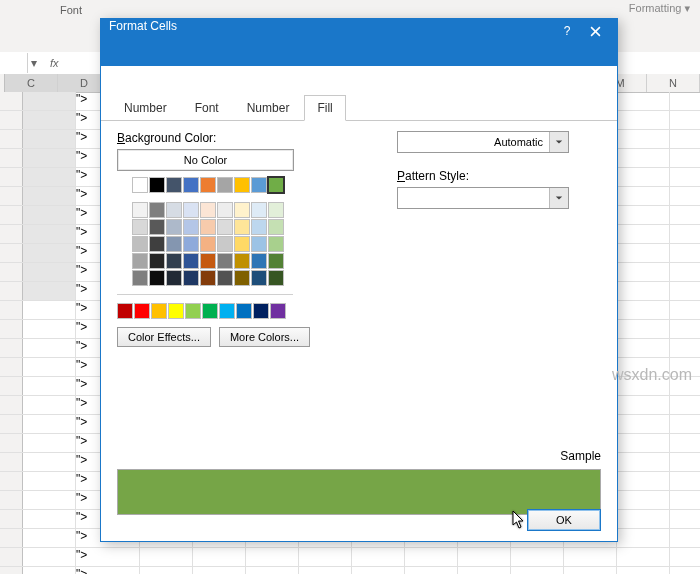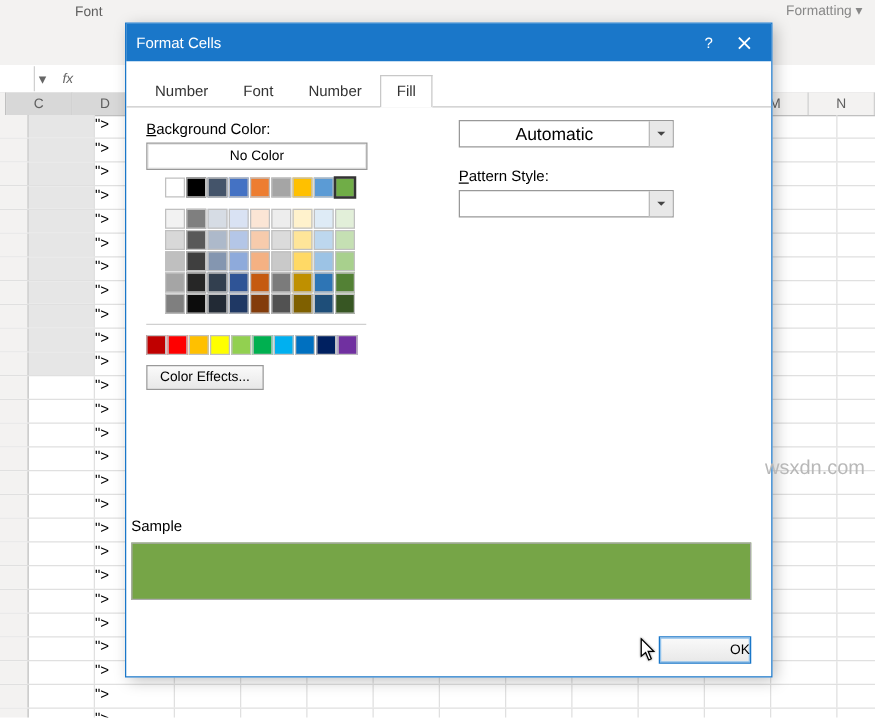--- a/index.html
+++ b/index.html
@@ -99,39 +99,38 @@
   left: 100px; top: 18px;
   width: 516px;
   height: 522px;
   background: #fff;
   border: 1px solid #1a77c9;
   box-shadow: 3px 3px 12px rgba(0,0,0,0.25);
   display: flex;
   flex-direction: column;
 }
 .titlebar {
-  height: 30px;
+  height: 47px;
   background: #1a77c9;
   color: #fff;
   display: flex;
-  align-items: center;
   padding: 0 8px;
   font-size: 12px;
 }
 .titlebar .title { flex: 1; }
 .titlebar .help, .titlebar .close {
   width: 28px; height: 24px;
   display: flex; align-items: center; justify-content: center;
   cursor: pointer;
 }
 .titlebar svg { width: 11px; height: 11px; stroke: #fff; stroke-width: 1.4; fill: none; }
 
 .tabs {
   display: flex;
-  padding: 10px 10px 0 10px;
+  padding: 28px 10px 0 10px;
   border-bottom: 1px solid #c8c8c8;
 }
 .tabs .tab {
   padding: 5px 12px;
   margin-right: 2px;
   font-size: 12px;
   color: #333;
   border: 1px solid transparent;
   cursor: pointer;
   position: relative;
@@ -141,21 +140,21 @@
   border: 1px solid #c8c8c8;
   border-bottom: 1px solid #fff;
   background: #fff;
 }
 
 .body {
   flex: 1;
   padding: 10px 16px 8px 16px;
   position: relative;
 }
-.cols { display: flex; }
+.cols { display: flex; gap: 30px; }
 .leftcol { width: 250px; }
 .rightcol { flex: 1; }
 
 .lbl { font-size: 12px; margin-bottom: 4px; }
 .ulmn { text-decoration: underline; }
 .nocolor-btn {
   width: 175px; height: 20px;
   border: 1px solid #999;
   display: flex; align-items: center; justify-content: center;
   font-size: 11px;
@@ -188,47 +187,47 @@
 }
 
 .dd-select {
   width: 170px; height: 20px;
   border: 1px solid #999;
   display: flex;
   align-items: center;
   background: #fff;
   cursor: pointer;
 }
-.dd-select .val { flex: 1; padding: 0 6px; font-size: 14px; text-align: center; }
+.dd-select .val { flex: 1; padding: 0 6px; font-size: 11px; text-align: right; }
 .dd-select .arrow {
   width: 18px; height: 100%;
   background: #e8e8e8;
   border-left: 1px solid #bbb;
   display: flex; align-items: center; justify-content: center;
 }
 .dd-select .arrow svg { width: 8px; height: 8px; fill: #444; }
 
 .samplebox {
   position: absolute;
-  left: 4px; right: 16px; top: 328px;
+  left: 16px; right: 16px; top: 328px; text-align: right;
 }
 .samplebox .lbl { margin-bottom: 6px; }
 .samplebox .swatch-sample {
   height: 44px;
   border: 1px solid #aaa;
   background: #76a547;
 }
 
 .dlg-footer {
   position: absolute;
   left: 16px; right: 16px; bottom: 10px;
 }
 .dlg-footer .clear-row { display: flex; justify-content: flex-end; margin-bottom: 24px; }
 .dlg-footer .okcancel { display: flex; justify-content: flex-end; gap: 10px; }
-.dlg-footer .btn { width: 72px; text-align: right; padding: 4px 0; }
+.dlg-footer .btn { width: 72px; text-align: center; padding: 4px 0; }
 .dlg-footer .btn.primary { border: 1px solid #1a77c9; box-shadow: 0 0 0 1px #8ec1ec inset; }
 
 .watermark {
   position: absolute;
   right: 8px; bottom: 190px;
   color: #b8b8b8;
   font-size: 16px;
 }
 .cursor {
   position: absolute;
@@ -405,20 +404,21 @@
               <div class="swatch" style="background: rgb(0, 176, 80);"></div>
               <div class="swatch" style="background: rgb(0, 176, 240);"></div>
               <div class="swatch" style="background: rgb(0, 112, 192);"></div>
               <div class="swatch" style="background: rgb(0, 32, 96);"></div>
               <div class="swatch" style="background: rgb(112, 48, 160);"></div>
             </div>
         </div>
 
         <div class="btnrow">
           <div class="btn">Color Effects...</div>
+          <div class="btn">More Colors...</div>
         </div>
       </div>
 
       <div class="rightcol">
         <div class="dd-select">
           <span class="val">Automatic</span>
           <span class="arrow">
               <svg viewBox="0 0 10 10">
                 <path d="M1 3 L5 7 L9 3 Z"></path>
               </svg>

